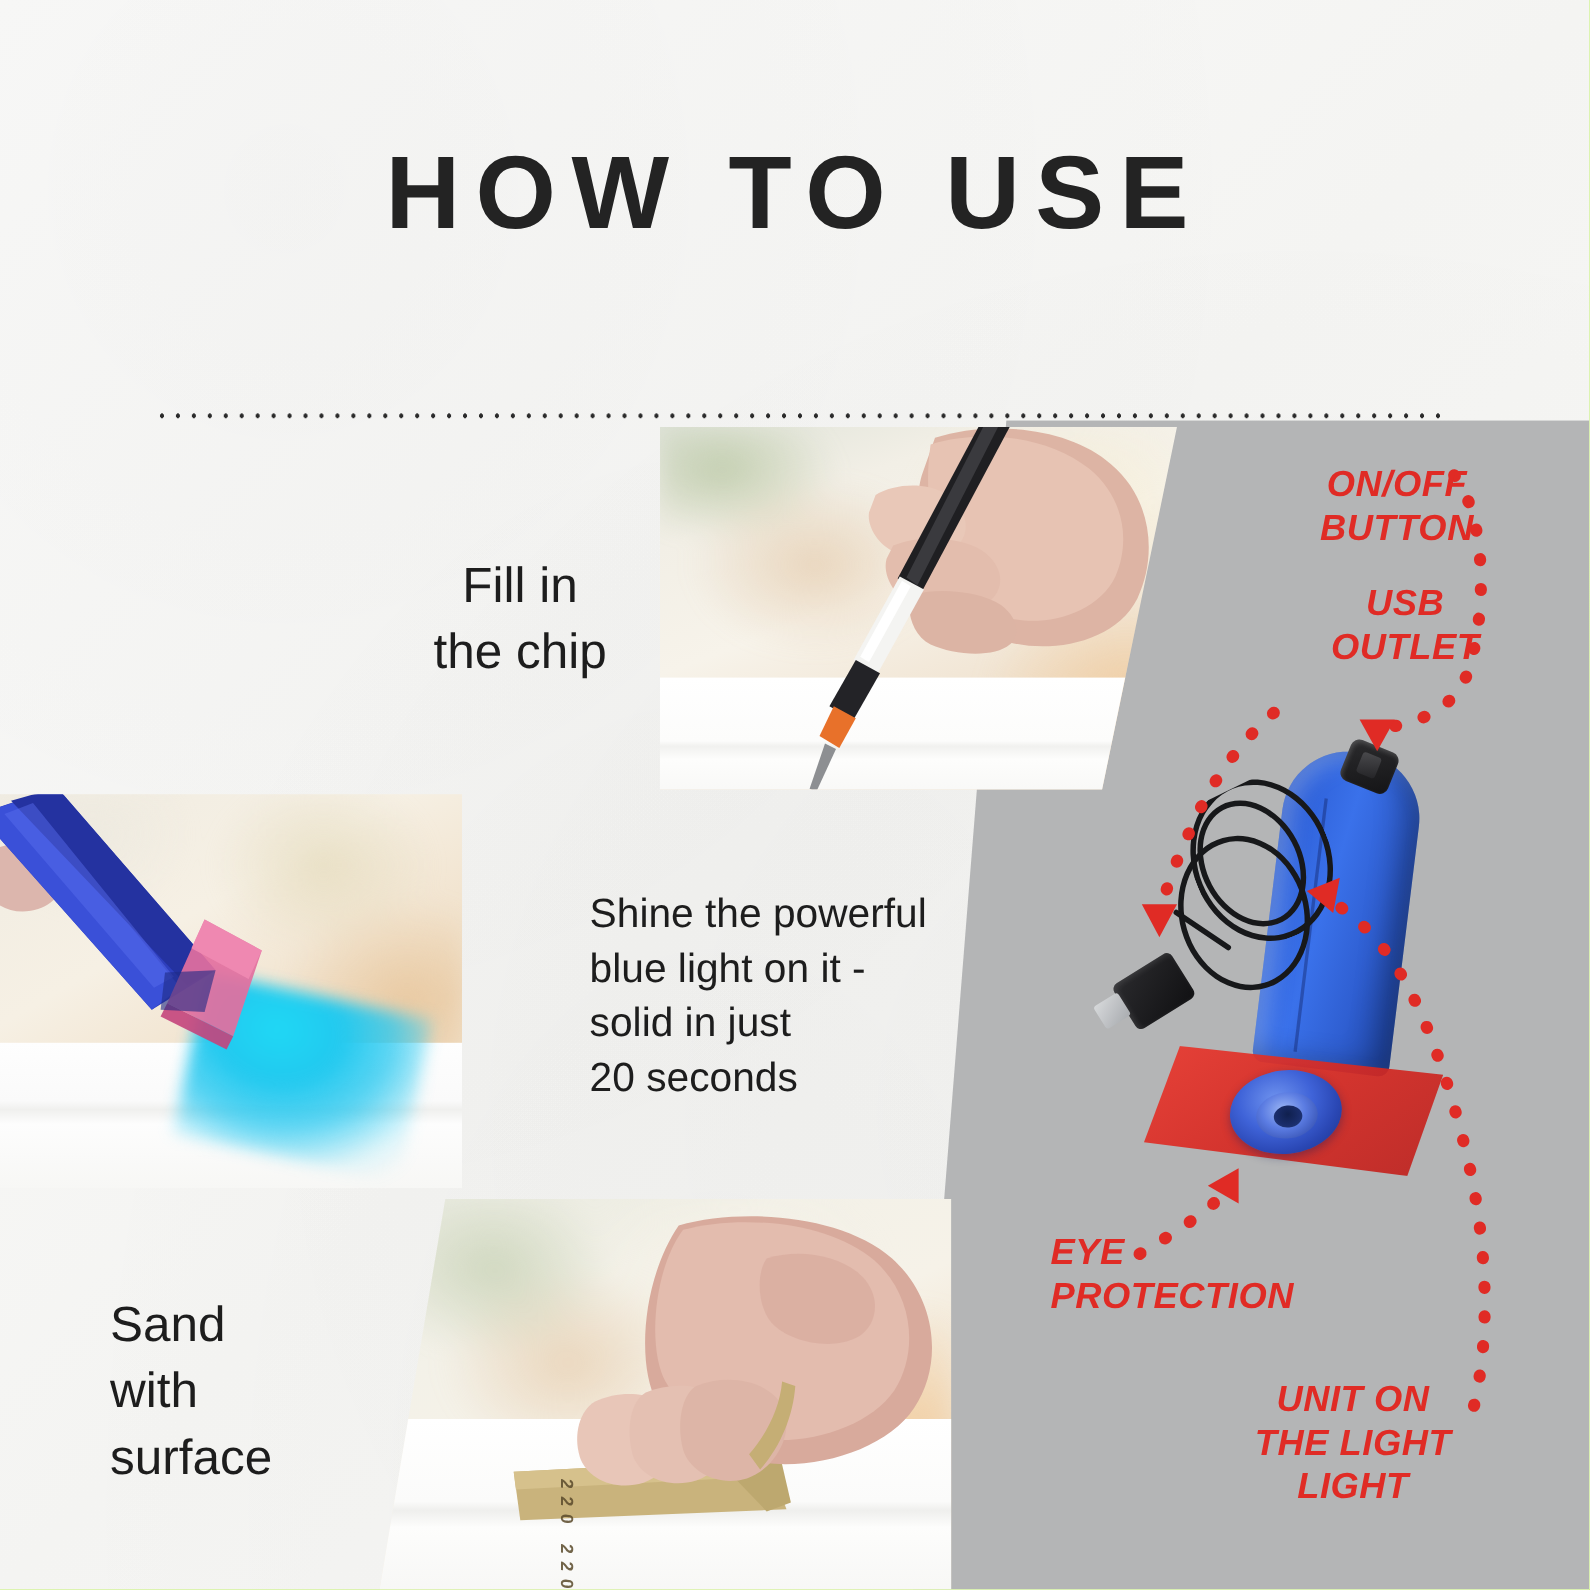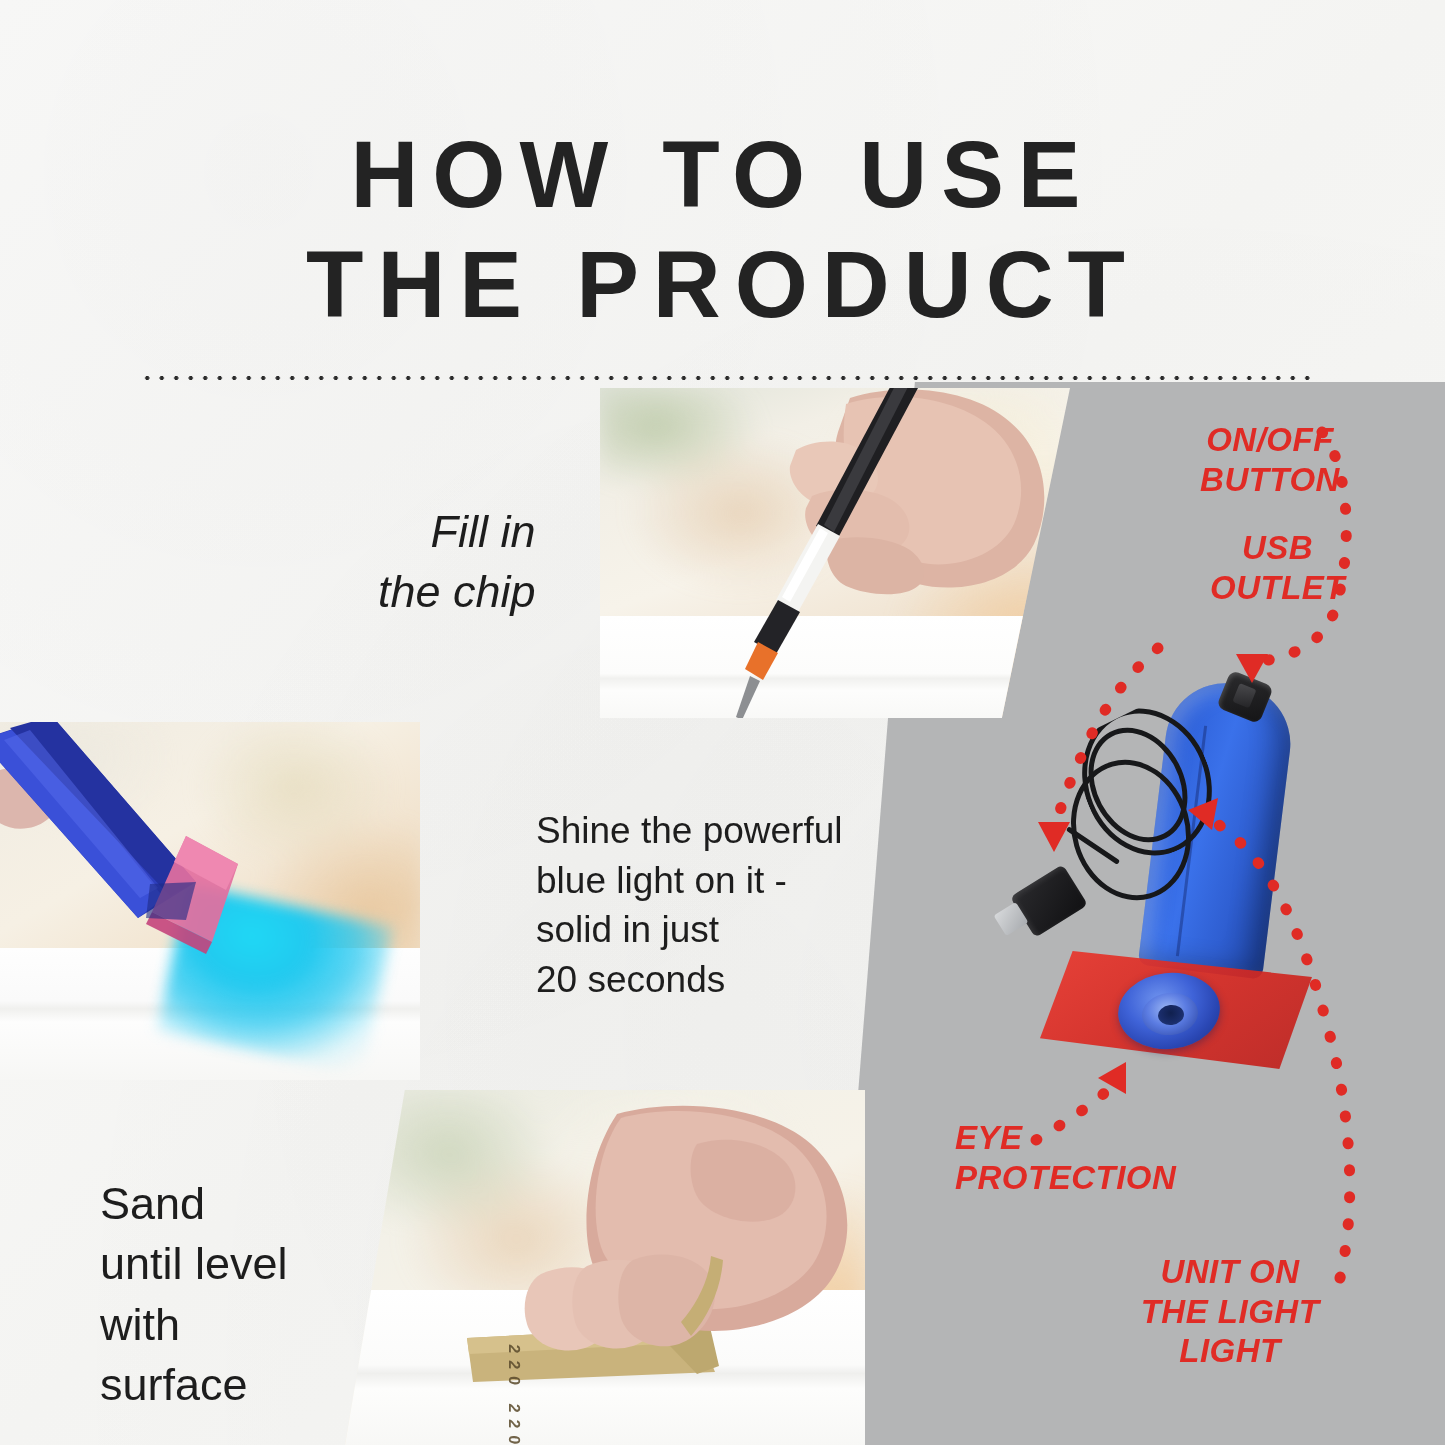--- a/index.html
+++ b/index.html
@@ -210,21 +210,21 @@
   #arrows { position:absolute; left:0; top:0; width:1445px; height:1445px; pointer-events:none; }
 
   
   .step-text {
     position:absolute;
     font-family:"Liberation Sans", sans-serif;
     font-weight:300;
     color:#1d1d1d;
     line-height:1.34;
   }
-  #step-1 { left:378px; top:502px; font-size:45px; text-align:right;font-style:italic; }
+  #step-1 { left:394px; top:502px; font-size:45px; text-align:center; }
   #step-2 { left:536px; top:806px; font-size:37px; }
   #step-3 { left:100px; top:1158px; font-size:45px;margin-top:16px; }
   .step-text .ln { display:block; white-space:nowrap; }
 
   
   .callout {
     position:absolute;
     font-family:"Liberation Sans", sans-serif;
     font-weight:bold;
     color:#e02b25;
@@ -245,21 +245,20 @@
 <body>
 
 <div id="stage">
 
   <div id="texture"></div>
 
   <div id="gray-panel"></div>
 
   <div id="title-block">
     <div class="title-line">HOW TO USE</div>
-    <div class="title-line">THE PRODUCT</div>
   </div>
 
   <div id="divider"></div>
 
   <div class="photo" id="photo-pen">
     <div class="blurbg"></div>
     <div class="white-surface"></div>
     <svg width="470" height="330" viewBox="0 0 470 330" style="position:absolute;left:0;top:0;">
 
       <path d="M250 10 C300 -6 372 0 410 34 C448 66 452 118 434 156 C414 196 356 206 318 196
@@ -385,21 +384,20 @@
 
   <div class="step-text" id="step-2">
     <span class="ln">Shine the powerful</span>
     <span class="ln">blue light on it -</span>
     <span class="ln">solid in just</span>
     <span class="ln">20 seconds</span>
   </div>
 
   <div class="step-text" id="step-3">
     <span class="ln">Sand</span>
-    <span class="ln">until level</span>
     <span class="ln">with</span>
     <span class="ln">surface</span>
   </div>
 
   <div class="callout" id="callout-onoff">
     <span class="ln">ON/OFF</span>
     <span class="ln">BUTTON</span>
   </div>
 
   <div class="callout" id="callout-usb">

